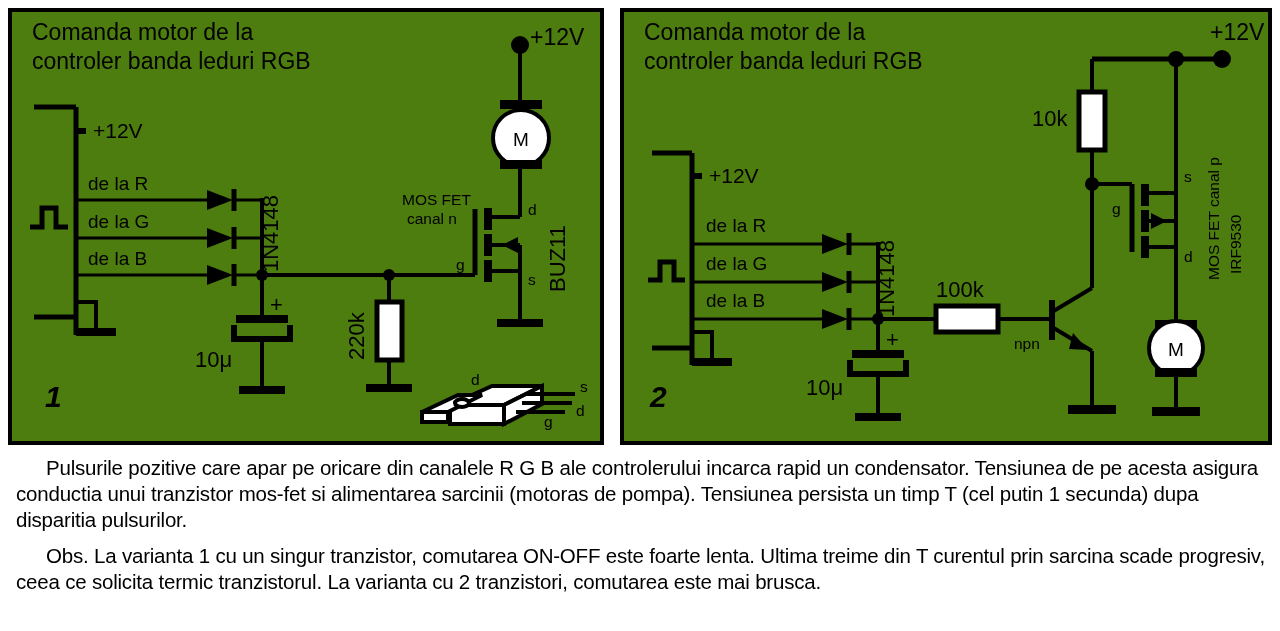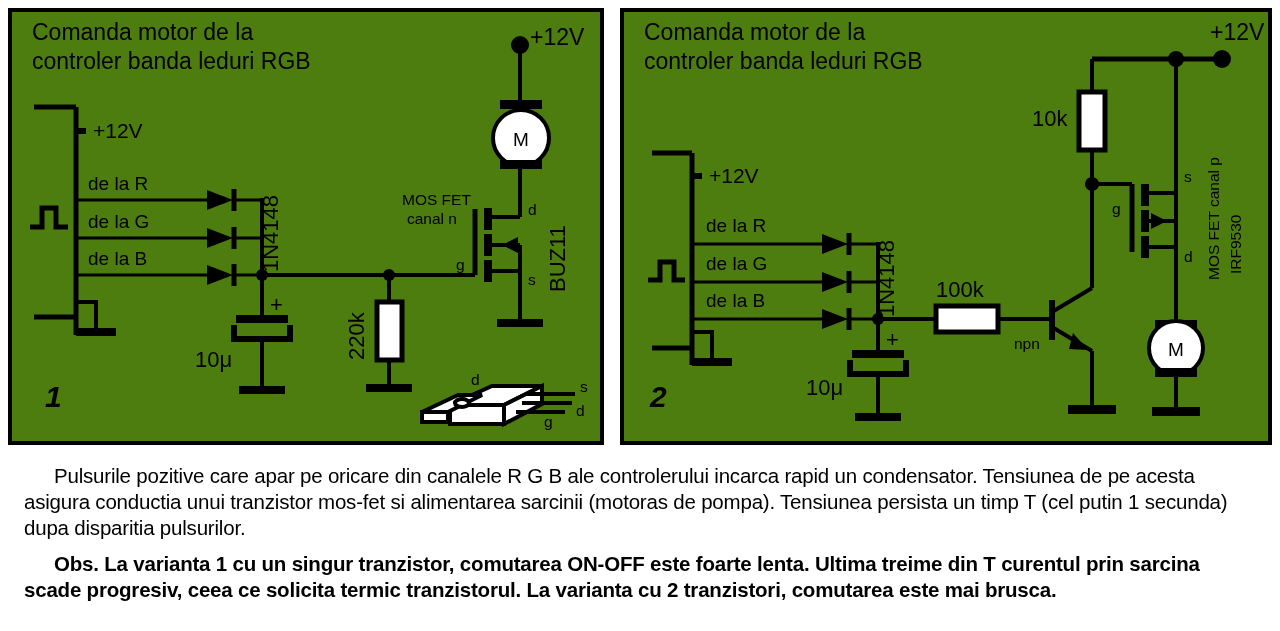--- a/index.html
+++ b/index.html
@@ -35,26 +35,26 @@
     position: absolute;
     left: 0;
     top: 455px;
     width: 1280px;
   }
   .para {
     font-family: "Liberation Sans", sans-serif;
     font-size: 20.5px;
     line-height: 26px;
     color: #000;
-    margin: 8px;
+    margin: 0;
     padding: 0 14px 0 16px;
     text-indent: 30px;
     letter-spacing: -0.2px;
   }
-  .para.second { margin-top: 10px; font-weight: bold; }
+  .para.second { margin-top: 10px; }
 
   svg text {
     font-family: "Liberation Sans", sans-serif;
     fill: #000;
   }
   .t-title { font-size: 23px; }
   .t-lbl   { font-size: 19px; }
   .t-sml   { font-size: 15.5px; }
   .t-num   { font-size: 30px; font-style: italic; font-weight: bold; }
   .t-val   { font-size: 22px; }

